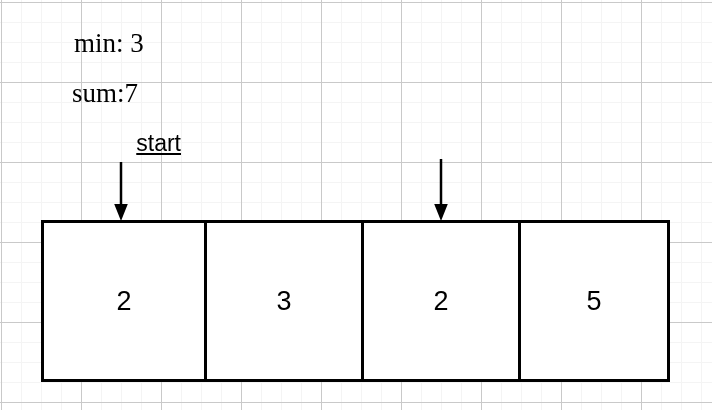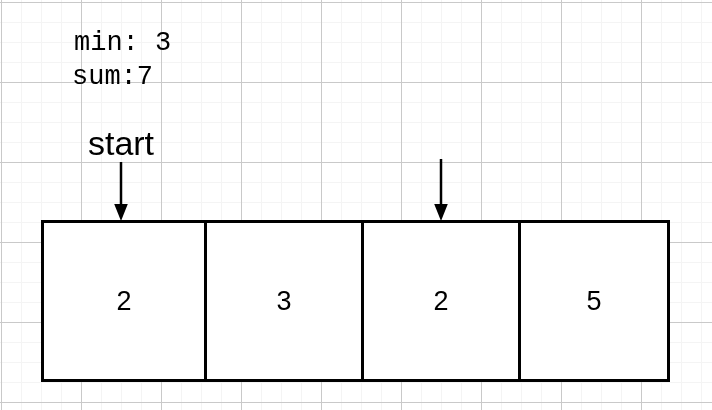--- a/index.html
+++ b/index.html
@@ -22,33 +22,34 @@
     background-position: 1px 2px, 1px 2px, 1px 2px, 1px 2px;
     font-family: "Liberation Sans", sans-serif;
   }
 
   .note {
     position: absolute;
     color: #000000;
     font-size: 27px;
     line-height: 30px;
     white-space: pre;
-    font-family: Liberation Mono, monospace;
+    font-family: Liberation Serif, serif;
   }
   #note-min  { left: 74px; top: 28px; }
-  #note-sum  { left: 72px; top: 62px; }
+  #note-sum  { left: 72px; top: 78px; }
 
   .ptr-label {
     position: absolute;
     color: #000000;
-    font-size: 34px;
+    font-size: 23px;
     line-height: 30px;
     white-space: pre;
-    text-align: center;
+    text-align: right;
     font-family: "Liberation Sans", sans-serif;
+    text-decoration: underline;
   }
   #label-start { left: 61px; top: 128px; width: 120px; }
   #label-end   { left: 381px; top: 118px; width: 120px; }
 
   .arrow {
     position: absolute;
     width: 20px;
   }
   #arrow-start { left: 111px; top: 162px; height: 59px; }
   #arrow-end   { left: 431px; top: 159px; height: 62px; }

